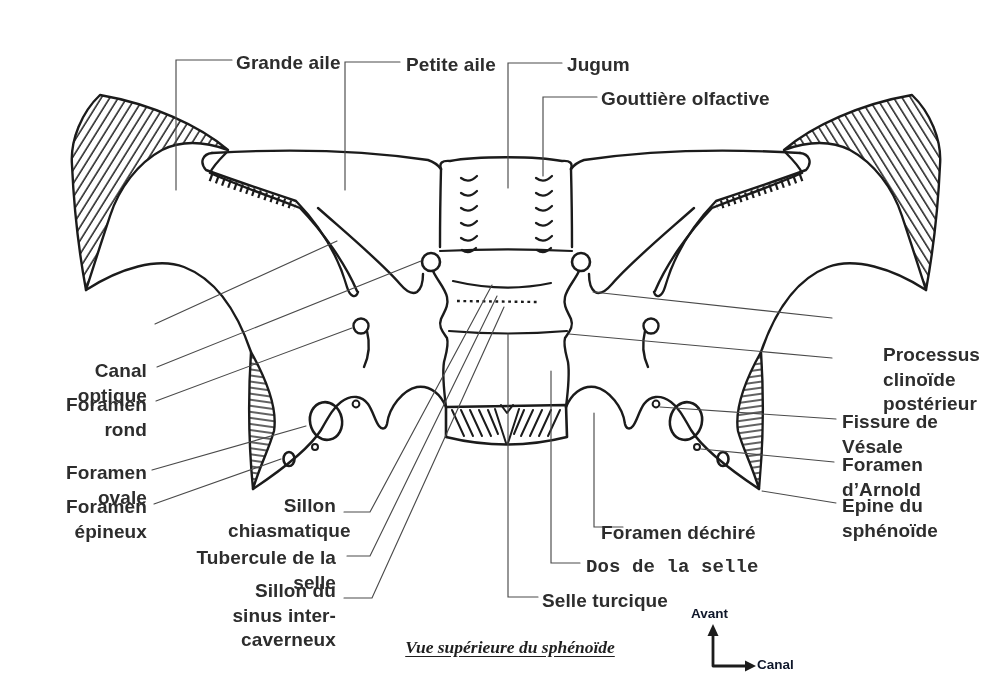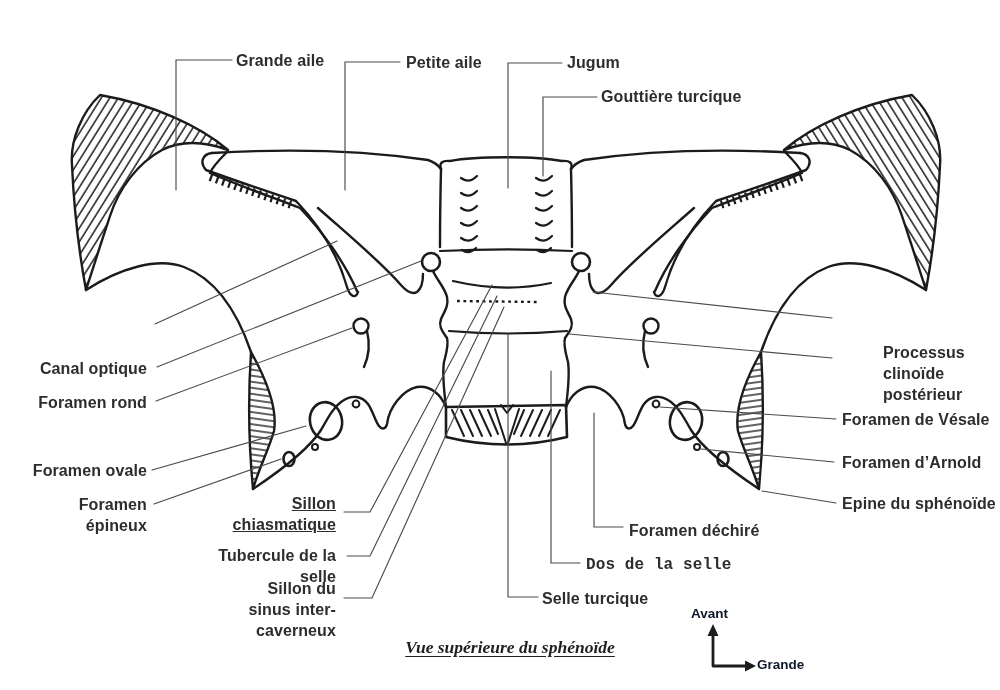--- a/index.html
+++ b/index.html
@@ -3,21 +3,21 @@
 <meta charset="utf-8">
 <style>
   html,body{margin:0;padding:0;background:#ffffff;}
   #stage{
     position:relative;width:1000px;height:690px;background:#ffffff;overflow:hidden;
     font-family:"Liberation Sans","DejaVu Sans",sans-serif;
     border-right:2px solid #d9d9d9;
   }
   #bone-svg{position:absolute;left:0;top:0;}
   .lbl{
-    position:absolute;font-size:16px;font-weight:600;line-height:1.3;
+    position:absolute;font-size:19px;font-weight:600;line-height:1.3;
     color:#2d2d2d;white-space:normal;letter-spacing:.1px;
   }
   .ra{text-align:right;}
   .title{
     position:absolute;left:370px;top:637px;width:280px;text-align:center;
     font-family:"Liberation Serif","DejaVu Serif",serif;
     font-style:italic;font-weight:700;font-size:17.5px;color:#1f1f1f;
     text-decoration:underline;text-underline-offset:3px;
   }
   .axis-lbl{position:absolute;font-size:13.5px;font-weight:600;color:#0f172a;}
@@ -156,37 +156,37 @@
     <g>
       <polyline points="713,632 713,666 748,666" fill="none" stroke="#1c1c1c" stroke-width="2.8" stroke-linejoin="round"></polyline>
       <polygon points="713,624 707.5,636 718.5,636" fill="#1c1c1c"></polygon>
       <polygon points="756,666 745,660.5 745,671.5" fill="#1c1c1c"></polygon>
     </g>
   </svg>
 
   <div class="lbl" style="left:236px;top:51px;">Grande aile</div>
   <div class="lbl" style="left:406px;top:53px;">Petite aile</div>
   <div class="lbl" style="left:567px;top:53px;">Jugum</div>
-  <div class="lbl" style="left:601px;top:87px;">Gouttière turcique</div>
+  <div class="lbl" style="left:601px;top:87px;">Gouttière olfactive</div>
 
   <div class="lbl ra" style="left:29px;top:359px;width:118px;">Canal optique</div>
   <div class="lbl ra" style="left:29px;top:393px;width:118px;">Foramen rond</div>
   <div class="lbl ra" style="left:29px;top:461px;width:118px;">Foramen ovale</div>
   <div class="lbl ra" style="left:20px;top:495px;width:127px;">Foramen épineux</div>
 
-  <div class="lbl ra" style="left:228px;top:494px;width:108px;text-decoration:underline;">Sillon chiasmatique</div>
+  <div class="lbl ra" style="left:228px;top:494px;width:108px;">Sillon chiasmatique</div>
   <div class="lbl ra" style="left:188px;top:546px;width:148px;">Tubercule de la selle</div>
   <div class="lbl ra" style="left:224px;top:579px;width:112px;">Sillon du sinus inter-caverneux</div>
 
   <div class="lbl" style="left:542px;top:589px;">Selle turcique</div>
   <div class="lbl" style="left:586px;top:555px;font-family:Liberation Mono, monospace;">Dos de la selle</div>
-  <div class="lbl" style="left:629px;top:521px;">Foramen déchiré</div>
+  <div class="lbl" style="left:601px;top:521px;">Foramen déchiré</div>
 
   <div class="lbl" style="left:841px;top:343px;width:140px;margin-left:42px;">Processus clinoïde postérieur</div>
-  <div class="lbl" style="left:842px;top:410px;">Foramen de Vésale</div>
+  <div class="lbl" style="left:842px;top:410px;">Fissure de Vésale</div>
   <div class="lbl" style="left:842px;top:453px;">Foramen d’Arnold</div>
   <div class="lbl" style="left:842px;top:494px;">Epine du sphénoïde</div>
 
   <div class="axis-lbl" style="left:691px;top:606px;">Avant</div>
-  <div class="axis-lbl" style="left:757px;top:657px;">Grande</div>
+  <div class="axis-lbl" style="left:757px;top:657px;">Canal</div>
 
   <div class="title">Vue supérieure du sphénoïde</div>
 </div>
 
 </body></html>

